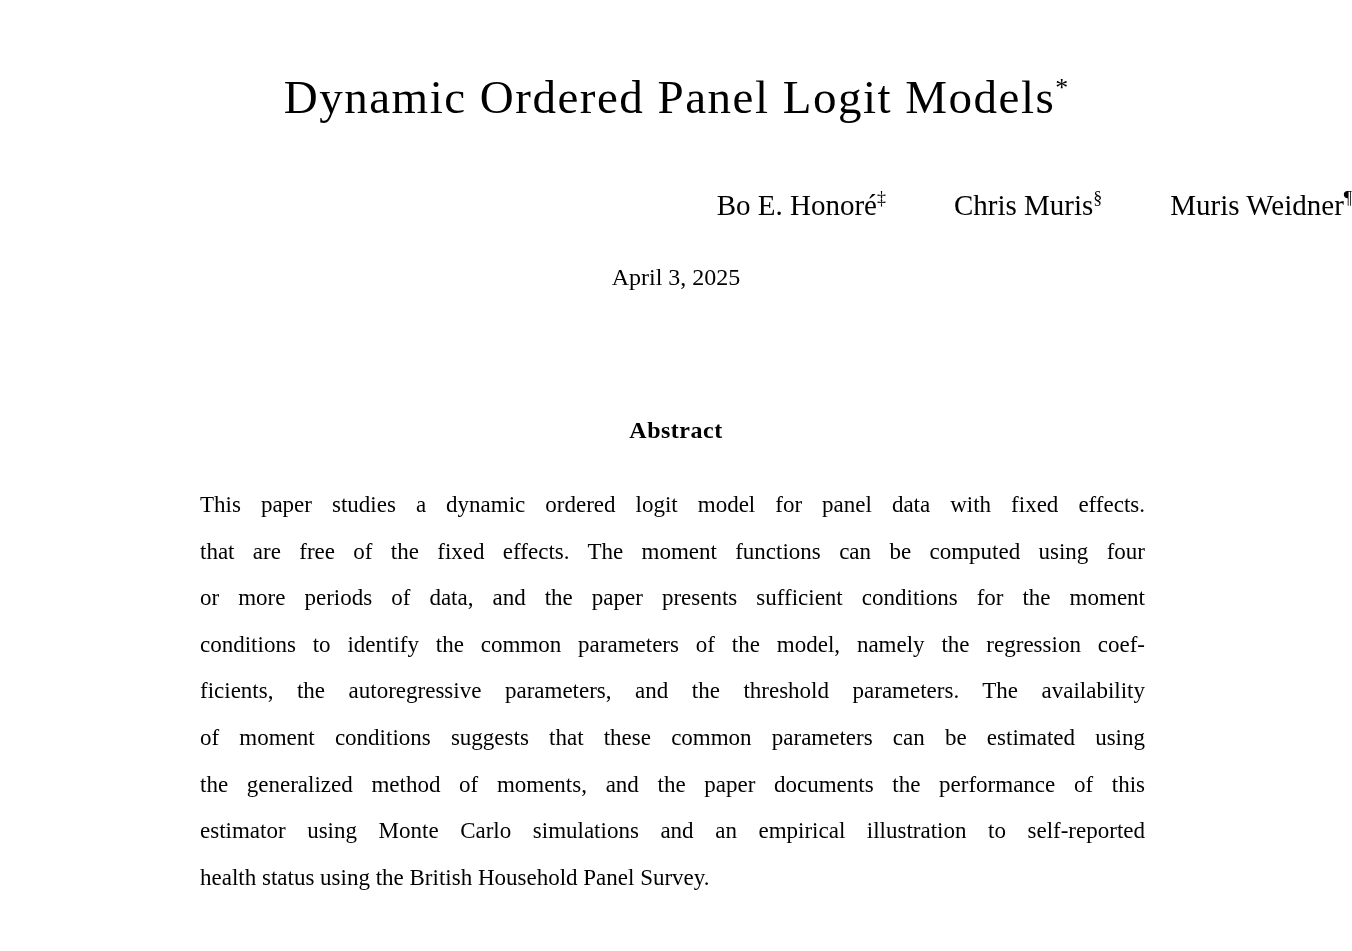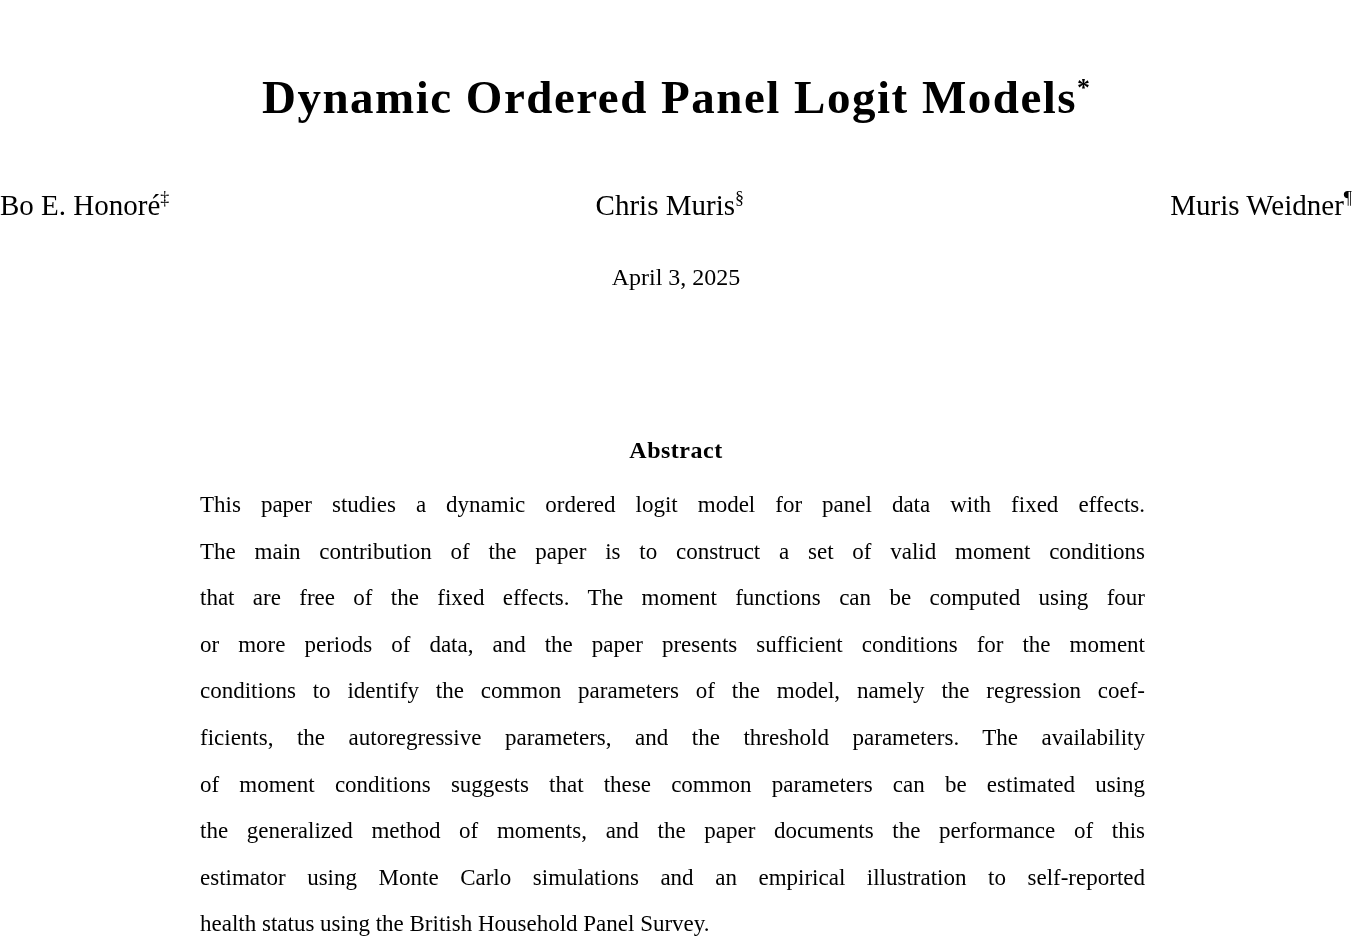--- a/index.html
+++ b/index.html
@@ -17,35 +17,35 @@
     overflow: hidden;
   }
   .title {
     position: absolute;
     top: 70px;
     left: 0;
     width: 100%;
     margin: 0;
     text-align: center;
     font-size: 47px;
-    font-weight: bold;
+    font-weight: normal;
     letter-spacing: 1.5px;
     white-space: nowrap;
   }
   .title .mark {
     font-size: 55%;
     letter-spacing: 0;
   }
   .authors {
     position: absolute;
     top: 188px;
     left: 0;
     width: 100%;
     display: flex;
-    justify-content: space-between;
+    justify-content: flex-end;
     gap: 68px;
     font-size: 29px;
     white-space: nowrap;
   }
   .author .mark {
     font-size: 62%;
   }
   .date {
     position: absolute;
     top: 264px;
@@ -56,21 +56,20 @@
   }
   .abstract-heading {
     position: absolute;
     top: 417px;
     left: 0;
     width: 100%;
     text-align: center;
     font-size: 24px;
     font-weight: bold;
     letter-spacing: 0.5px;
-    margin-top: 20px;
   }
   .abstract {
     position: absolute;
     top: 482px;
     left: 200px;
     width: 945px;
     font-size: 23px;
   }
   .abs-line {
     height: 46.6px;
@@ -95,21 +94,20 @@
     <span class="author"><span>Chris Muris</span><sup class="mark">§</sup></span>
     <span class="author"><span>Muris Weidner</span><sup class="mark">¶</sup></span>
   </div>
 
   <div class="date">April 3, 2025</div>
 
   <div class="abstract-heading">Abstract</div>
 
   <div class="abstract">
     <div class="abs-line">This paper studies a dynamic ordered logit model for panel data with fixed effects.</div>
-    <div class="abs-line">The main contribution of the paper is to construct a set of valid moment conditions</div>
     <div class="abs-line">that are free of the fixed effects. The moment functions can be computed using four</div>
     <div class="abs-line">or more periods of data, and the paper presents sufficient conditions for the moment</div>
     <div class="abs-line">conditions to identify the common parameters of the model, namely the regression coef-</div>
     <div class="abs-line">ficients, the autoregressive parameters, and the threshold parameters. The availability</div>
     <div class="abs-line">of moment conditions suggests that these common parameters can be estimated using</div>
     <div class="abs-line">the generalized method of moments, and the paper documents the performance of this</div>
     <div class="abs-line">estimator using Monte Carlo simulations and an empirical illustration to self-reported</div>
     <div class="abs-line last">health status using the British Household Panel Survey.</div>
   </div>
 

